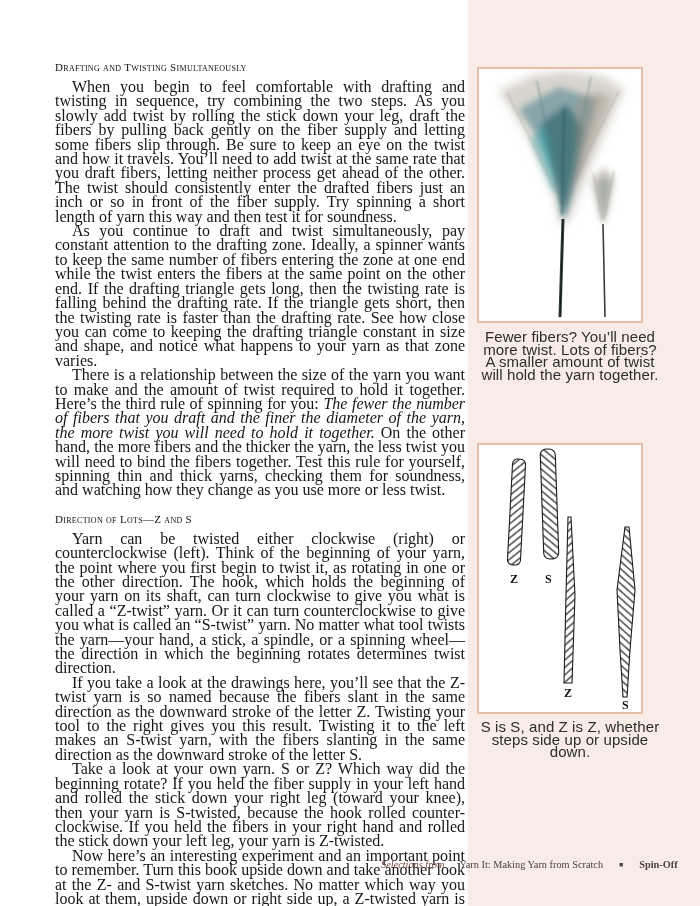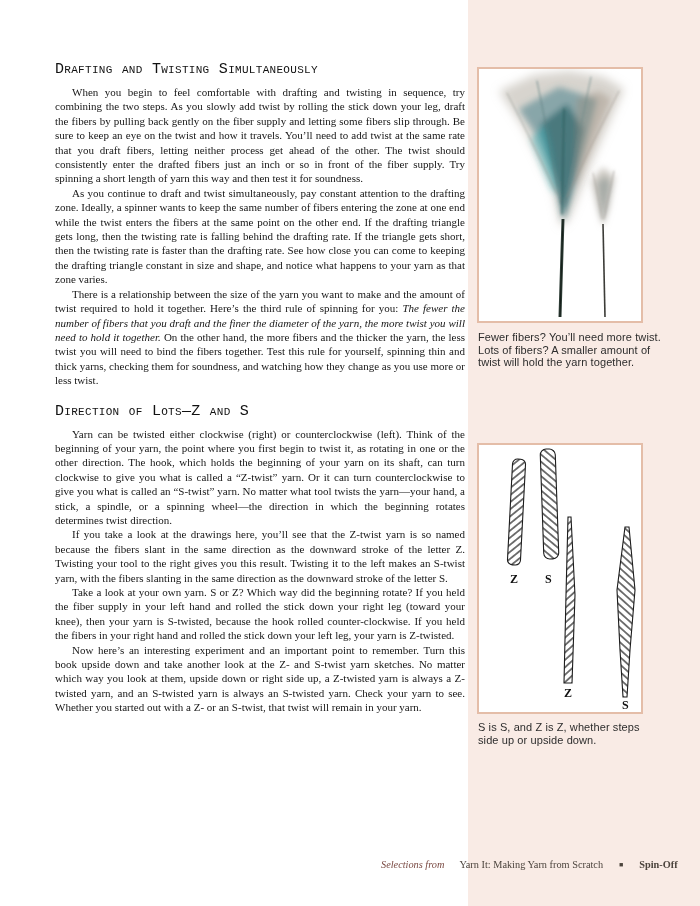--- a/index.html
+++ b/index.html
@@ -2,35 +2,35 @@
 <html><head>
 <meta charset="utf-8">
 <style>
   html,body{margin:0;padding:0;background:#ffffff;}
   .page{position:relative;width:700px;height:906px;background:#ffffff;overflow:hidden;
         font-family:"Liberation Serif", serif;color:#161616;}
   .band{position:absolute;left:468px;top:0;width:232px;height:906px;background:#f9ebe5;}
 
   
   .column{position:absolute;left:55px;top:61px;width:410px;}
-  .sect-heading{font-family:Liberation Mono, monospace;font-variant:small-caps;
-        font-weight:400;font-size:15px;letter-spacing:.3px;color:#111;margin:0 0 7px 0;}
+  .sect-heading{font-family:Liberation Serif, serif;font-variant:small-caps;
+        font-weight:400;font-size:11px;letter-spacing:.3px;color:#111;margin:0 0 7px 0;}
   .sect-heading.second{margin-top:15px;}
-  .column p{margin:0;font-size:11px;line-height:14.4px;text-align:justify;text-indent:17px;}
+  .column p{margin:0;font-size:16px;line-height:14.4px;text-align:justify;text-indent:17px;}
   .b{font-weight:normal;}
   .i{font-style:italic;}
 
   
   .fig{position:absolute;left:477px;width:166px;background:#ffffff;
        border:2px solid #e4bda8;box-sizing:border-box;}
   .fig1{top:67px;height:256px;}
   .fig2{top:443px;height:271px;}
   .fig svg{display:block;}
   .cap{position:absolute;left:478px;width:184px;font-family:"Liberation Sans", sans-serif;
-       font-size:11px;line-height:12.5px;color:#2d2d2d;letter-spacing:.1px;}
+       font-size:15px;line-height:12.5px;color:#2d2d2d;letter-spacing:.1px;text-align:center;}
   .cap1{top:331px;}
   .cap2{top:721px;}
 
   
   .footer-left{position:absolute;left:40px;top:855px;font-family:"Liberation Sans", sans-serif;
        font-size:7.5px;line-height:10px;color:#2a2a2a;}
   .footer-left .site{margin-left:18px;}
   .footer-right{position:absolute;left:381px;top:856px;display:flex;align-items:center;
        font-size:10.3px;color:#4c443d;white-space:nowrap;gap:11px;}
   .footer-right .sel{font-style:italic;color:#7a4a43;margin-right:4px;}

